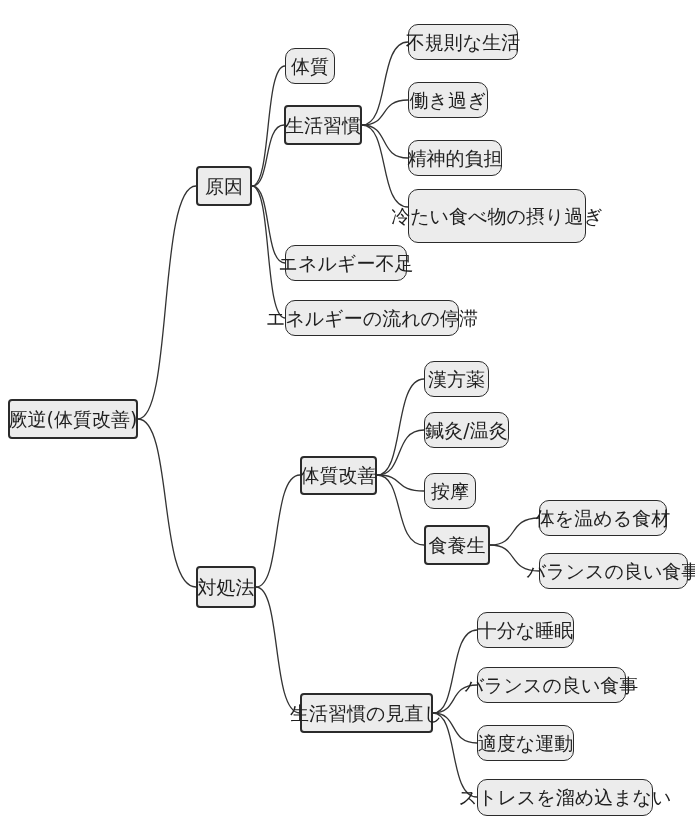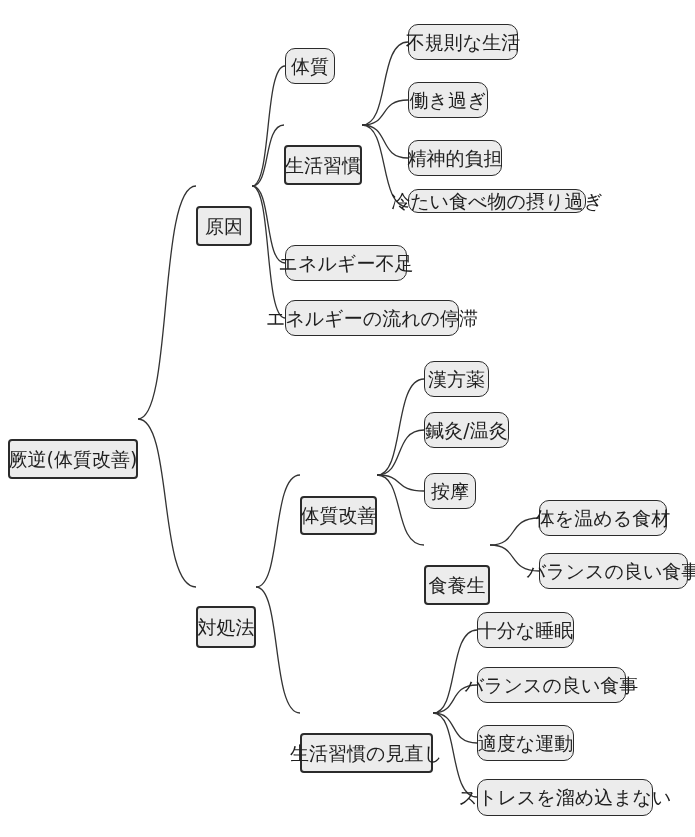--- a/index.html
+++ b/index.html
@@ -23,21 +23,21 @@
     position:absolute;
     box-sizing:border-box;
     display:flex;align-items:center;justify-content:center;
     background:var(--node-fill);
     border:1.33px solid var(--node-border);
     border-radius:10px;
     font-size:19px;line-height:1;
     color:var(--text);
     white-space:nowrap;
   }
-  .node.branch{border-width:2px;border-radius:4px;margin-top:40px;}
+  .node.branch{border-width:2px;border-radius:4px;}
 </style>
 </head>
 <body>
 
 <div class="canvas">
 
   <svg class="edges" viewBox="0 0 695 837" xmlns="http://www.w3.org/2000/svg">
     <path d="M138 419 C173 419 158 186 196 186"></path>
     <path d="M138 419 C173 419 158 587 196 587"></path>
     <path d="M252 186 C272 186 264 66 285 66"></path>
@@ -69,21 +69,21 @@
   <div class="node" style="left:285px;top:48px;width:50px;height:36px">体質</div>
 
   <div class="node branch" style="left:284px;top:105px;width:78px;height:40px">生活習慣</div>
 
   <div class="node" style="left:408px;top:24px;width:110px;height:36px">不規則な生活</div>
 
   <div class="node" style="left:408px;top:82px;width:80px;height:36px">働き過ぎ</div>
 
   <div class="node" style="left:408px;top:140px;width:94px;height:36px">精神的負担</div>
 
-  <div class="node" style="left:408px;top:189px;width:178px;height:24px">冷たい食べ物の摂り過ぎ</div>
+  <div class="node" style="left:408px;top:189px;width:178px;height:54px">冷たい食べ物の摂り過ぎ</div>
 
   <div class="node" style="left:285px;top:245px;width:122px;height:36px">エネルギー不足</div>
 
   <div class="node" style="left:285px;top:300px;width:174px;height:36px">エネルギーの流れの停滞</div>
 
   <div class="node branch" style="left:196px;top:566px;width:60px;height:42px">対処法</div>
 
   <div class="node branch" style="left:300px;top:456px;width:77px;height:39px">体質改善</div>
 
   <div class="node" style="left:424px;top:361px;width:65px;height:36px">漢方薬</div>

